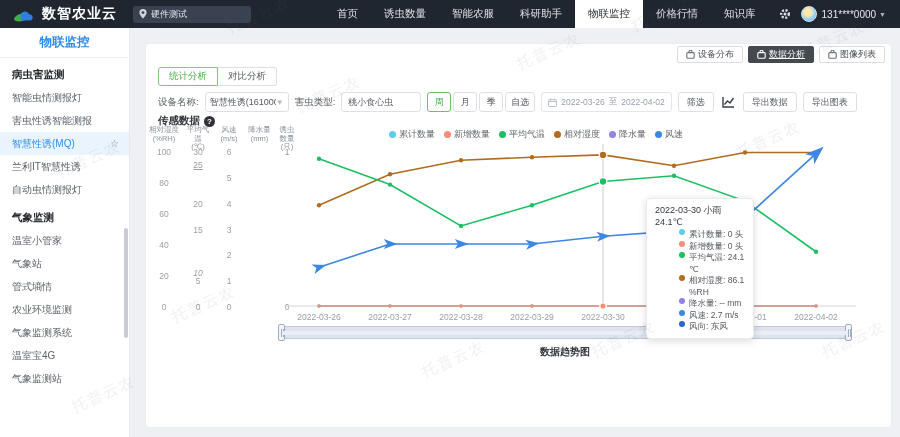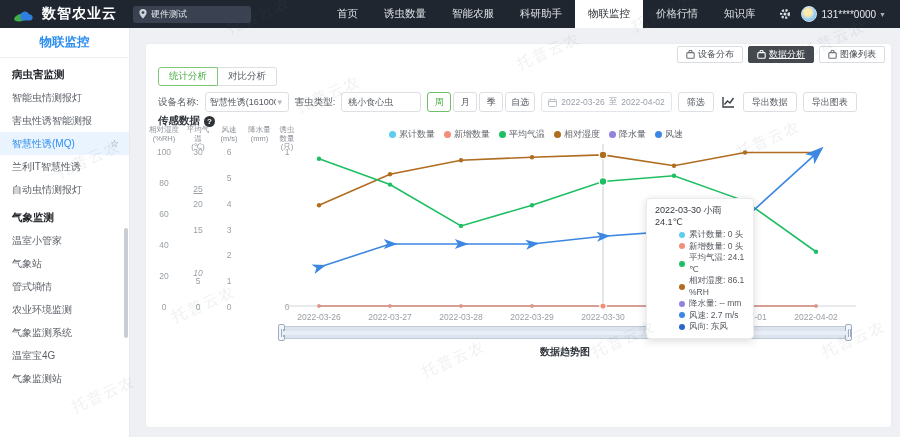--- a/index.html
+++ b/index.html
@@ -65,21 +65,21 @@
   .yaxes { position:absolute; left:0; top:82px; }
   .ycol { position:absolute; top:0; }
   .ycol .yhdr { text-align:center; font-size:7.5px; line-height:8.5px; color:#8b9097; }
   .ytick { position:absolute; width:100%; text-align:center; font-size:8.5px; color:#9aa0a6; }
 
   .plot-wrap { position:absolute; left:130px; top:100px; width:610px; height:182px; }
   .plot-wrap svg { display:block; }
 
   .tooltip { position:absolute; left:500px; top:154px; width:108px; background:#fff; border:1px solid #ebebeb; border-radius:4px; box-shadow:0 2px 8px rgba(0,0,0,.15); padding:5px 8px; z-index:6; }
   .tt-title { font-size:9px; color:#33373d; margin-bottom:2px; }
-  .tt-row { display:flex; align-items:center; gap:4px; font-size:8.5px; color:#55595f; line-height:11.5px;padding-left:24px; }
+  .tt-row { display:flex; gap:4px; font-size:8.5px; color:#55595f; line-height:11.5px;padding-left:24px; }
   .tt-dot { width:6px; height:6px; border-radius:50%; flex:none; }
 
   .dz-track { position:absolute; left:135px; top:282px; width:568px; height:13px; background:#dde4ee; border:1px solid #bfc9d8; border-radius:2px; cursor:grab; }
   .dz-track::after { content:""; position:absolute; left:0; right:0; top:4px; height:4px; background:#e9eef6; }
   .dz-handle { position:absolute; top:-3px; width:7px; height:17px; background:#f2f5f9; border:1px solid #9fadc2; border-radius:2px; cursor:ew-resize; }
   .dz-handle::after { content:""; position:absolute; left:2px; top:4px; width:1px; height:8px; background:#9fadc2; box-shadow:2px 0 0 #9fadc2; }
   .dz-handle.l { left:-4px; } .dz-handle.r { right:-4px; }
   .dz-label { position:absolute; left:135px; top:301px; width:568px; text-align:center; font-size:10px; font-weight:bold; color:#33373d; }
 
   .wm { position:absolute; font-size:15px; color:rgba(90,105,115,.10); letter-spacing:2px; white-space:nowrap; pointer-events:none; z-index:9; transform:rotate(-24deg); }
@@ -257,21 +257,21 @@
           <div class="ytick" style="top: 114px;">40</div>
           <div class="ytick" style="top: 145px;">20</div>
           <div class="ytick" style="top: 176px;">0</div>
         </div>
         <div class="ycol" style="left: 38px; width: 28px; top: 0px;">
           <div class="yhdr">
             <div>平均气温</div>
             <div>(℃)</div>
           </div>
           <div class="ytick" style="top: 21px;">30</div>
-          <div class="ytick" style="top: 58px; text-decoration: underline;">25</div>
+          <div class="ytick" style="top: 34px; text-decoration: underline;">25</div>
           <div class="ytick" style="top: 72.6667px;">20</div>
           <div class="ytick" style="top: 98.5px;">15</div>
           <div class="ytick" style="top: 142px; font-style: italic;">10</div>
           <div class="ytick" style="top: 150.167px;">5</div>
           <div class="ytick" style="top: 176px;">0</div>
         </div>
         <div class="ycol" style="left: 70px; width: 26px; top: 0px;">
           <div class="yhdr">
             <div>风速</div>
             <div>(m/s)</div>

